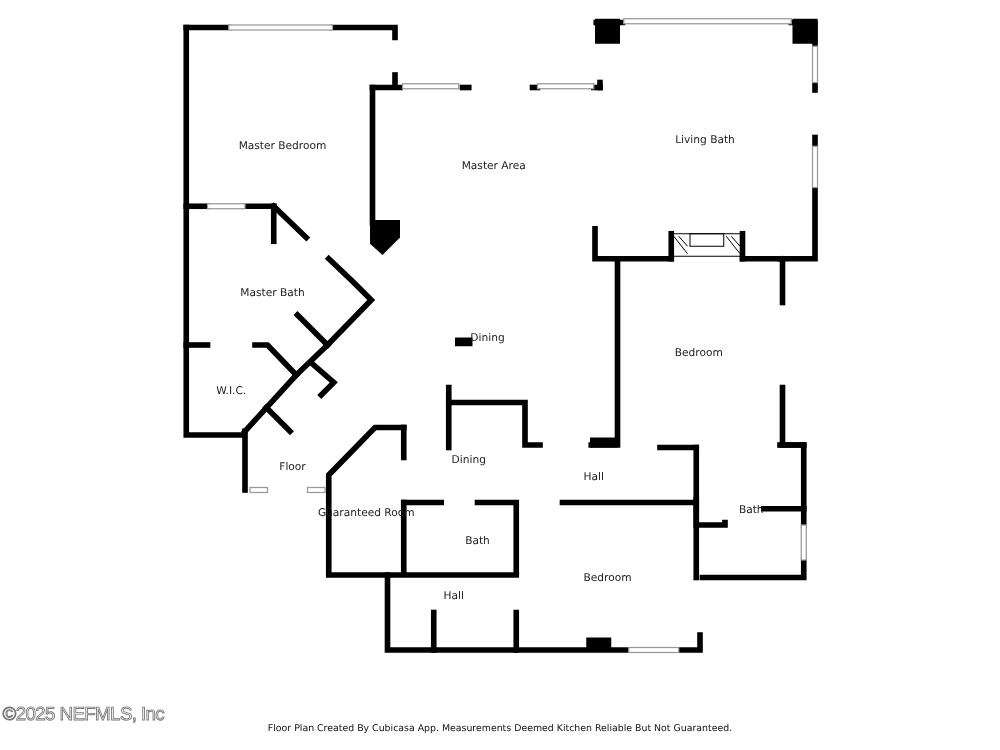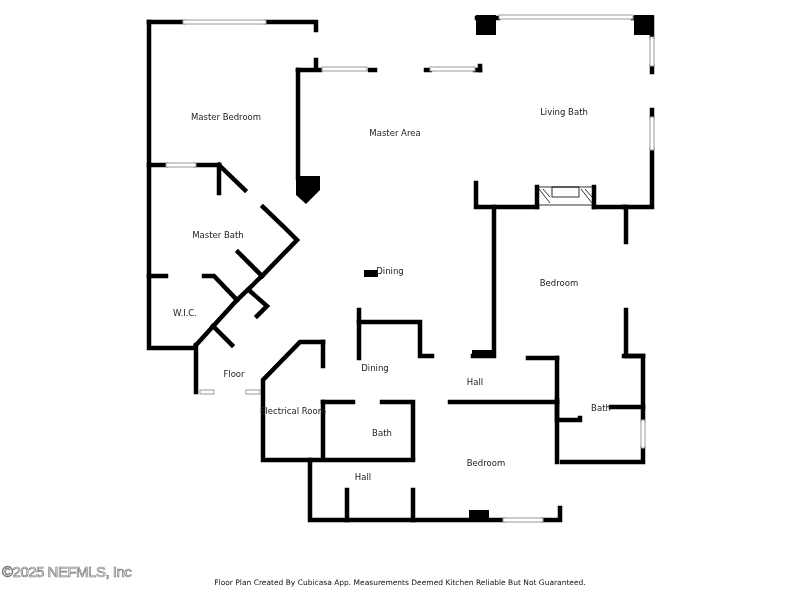--- a/index.html
+++ b/index.html
@@ -117,20 +117,20 @@
   <div class="room-label" style="left:395px;top:133px">Master Area</div>
   <div class="room-label" style="left:564px;top:112px">Living Bath</div>
   <div class="room-label" style="left:218px;top:235px">Master Bath</div>
   <div class="room-label" style="left:390px;top:271px">Dining</div>
   <div class="room-label" style="left:559px;top:283px">Bedroom</div>
   <div class="room-label" style="left:185px;top:313px">W.I.C.</div>
   <div class="room-label" style="left:234px;top:374px">Floor</div>
   <div class="room-label" style="left:375px;top:368px">Dining</div>
   <div class="room-label" style="left:475px;top:382px">Hall</div>
   <div class="room-label" style="left:601px;top:408px">Bath</div>
-  <div class="room-label" style="left:293px;top:411px">Electrical Room</div>
+  <div class="room-label" style="left:293px;top:411px">Guaranteed Room</div>
   <div class="room-label" style="left:382px;top:433px">Bath</div>
   <div class="room-label" style="left:486px;top:463px">Bedroom</div>
   <div class="room-label" style="left:363px;top:477px">Hall</div>
 </div>
 
 <div class="watermark">©2025 NEFMLS, Inc</div>
 <div class="footer-note">Floor Plan Created By Cubicasa App. Measurements Deemed Kitchen Reliable But Not Guaranteed.</div>
 
 </body></html>

